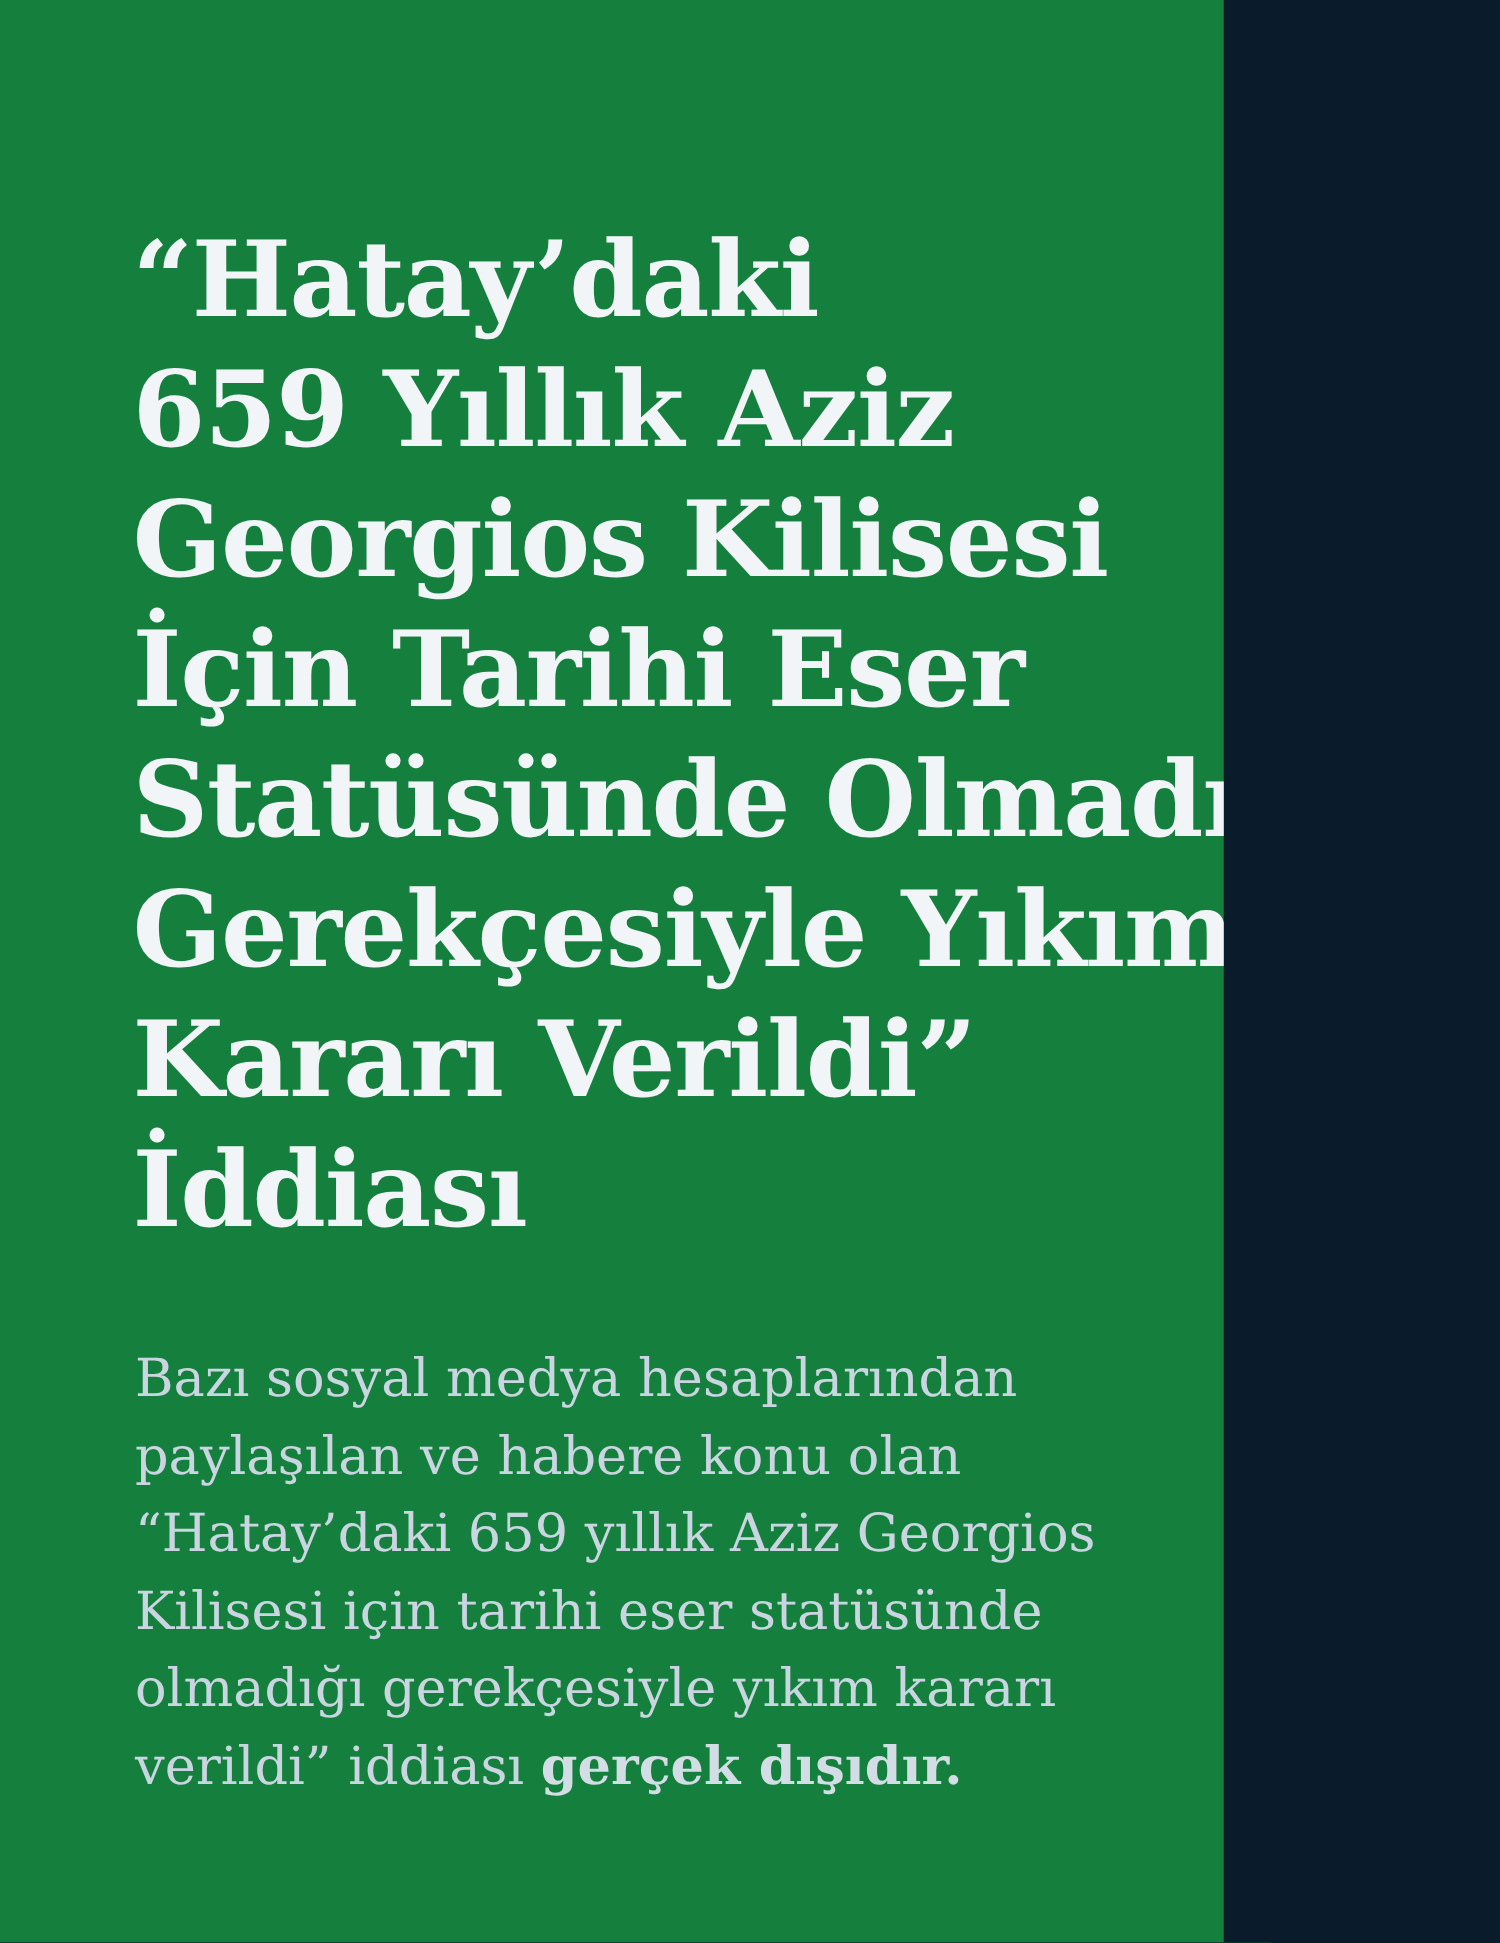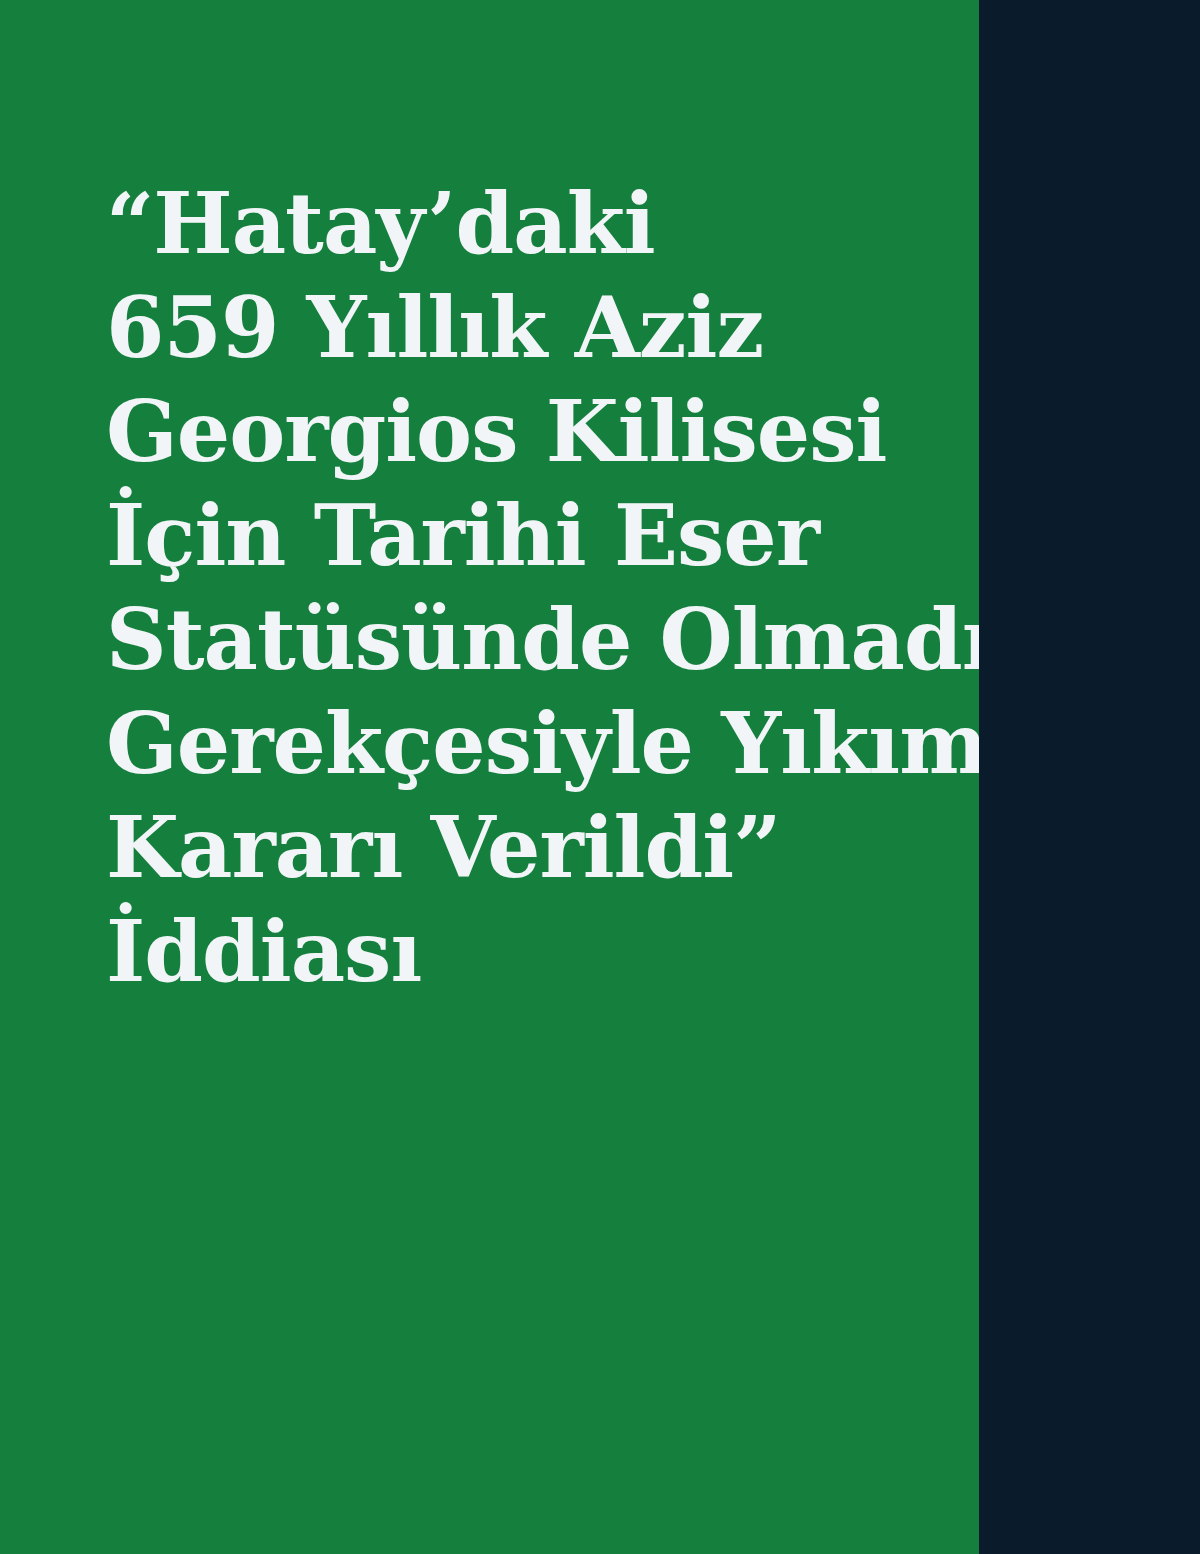--- a/index.html
+++ b/index.html
@@ -52,13 +52,19 @@
 
 <div class="page">
   <h1 class="headline">“Hatay’daki
 659 Yıllık Aziz
 Georgios Kilisesi
 İçin Tarihi Eser
 Statüsünde Olmadığı
 Gerekçesiyle Yıkım
 Kararı Verildi”
 İddiası</h1>
+  <p class="summary"><span>Bazı sosyal medya hesaplarından
+paylaşılan ve habere konu olan
+“Hatay’daki 659 yıllık Aziz Georgios
+Kilisesi için tarihi eser statüsünde
+olmadığı gerekçesiyle yıkım kararı
+verildi” iddiası </span><strong>gerçek dışıdır.</strong></p>
 </div>
 
 </body></html>

